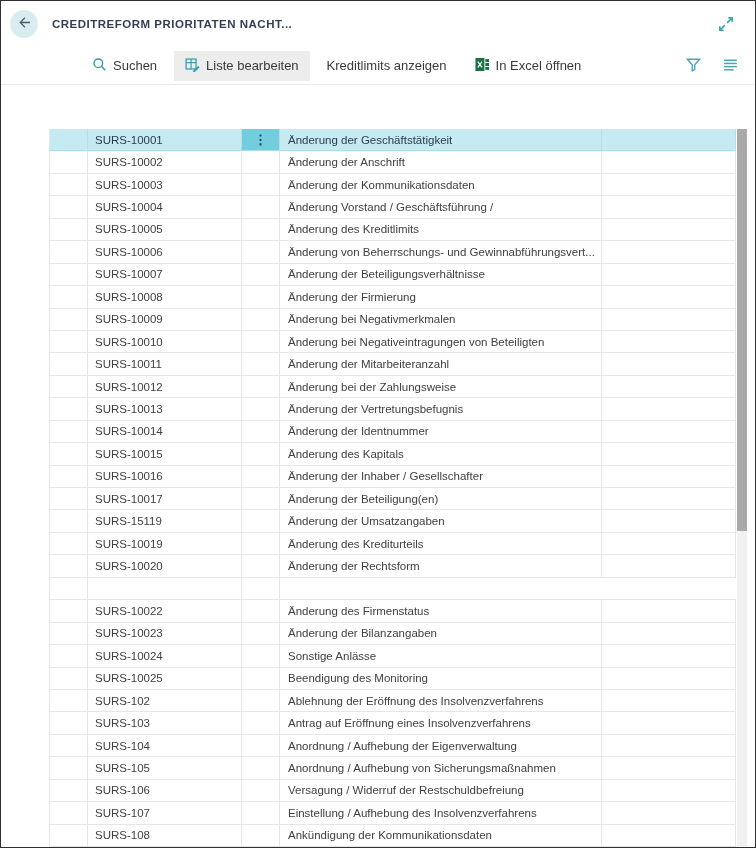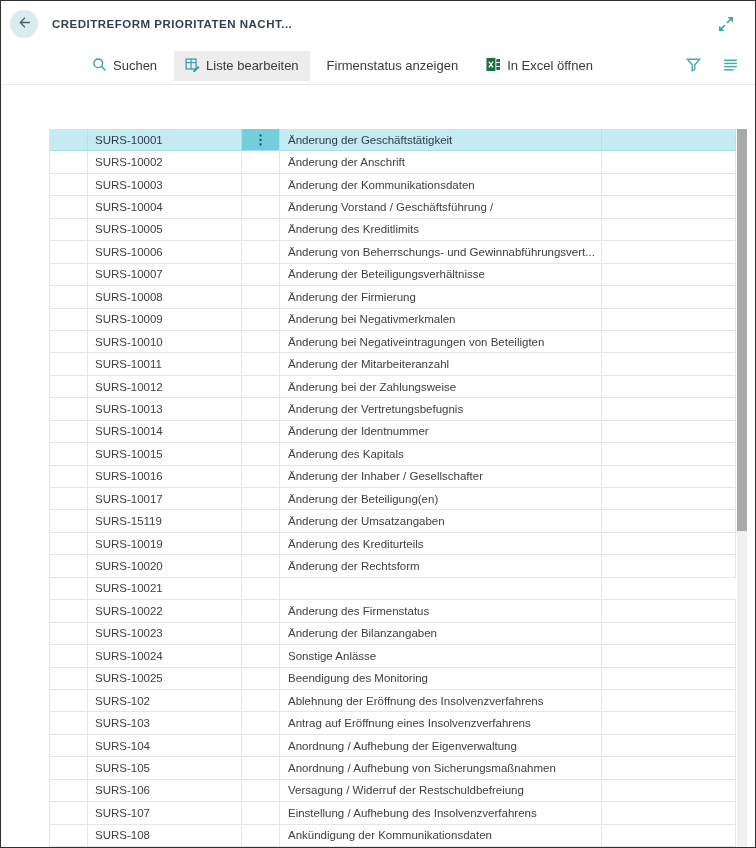--- a/index.html
+++ b/index.html
@@ -136,21 +136,21 @@
         <svg width="15" height="15" viewBox="0 0 16 16">
             <rect x="1.2" y="2.2" width="10.6" height="10.6" fill="none" stroke="#2f9cae" stroke-width="1.3"></rect>
             <line x1="1.2" y1="6" x2="11.8" y2="6" stroke="#2f9cae" stroke-width="1.2"></line>
             <line x1="6.5" y1="2.2" x2="6.5" y2="12.8" stroke="#2f9cae" stroke-width="1.2"></line>
             <path d="M9 14.5 l5-5 1.5 1.5 -5 5 -2 0.5 z" fill="#2f9cae"></path>
           </svg>
       </span>
       <span>Liste bearbeiten</span>
     </button>
     <button class="tb-item">
-      <span>Firmenstatus anzeigen</span>
+      <span>Kreditlimits anzeigen</span>
     </button>
     <button class="tb-item">
       <span>
         <svg width="15" height="15" viewBox="0 0 16 16">
             <rect x="0.5" y="1" width="9.5" height="14" fill="#1a7044"></rect>
             <path d="M3 5 l4.5 6 M7.5 5 L3 11" stroke="#fff" stroke-width="1.4"></path>
             <rect x="11" y="2.2" width="4" height="3.2" fill="#1a7044"></rect>
             <rect x="11" y="6.4" width="4" height="3.2" fill="#1a7044"></rect>
             <rect x="11" y="10.6" width="4" height="3.2" fill="#1a7044"></rect>
           </svg>
@@ -359,21 +359,20 @@
       <div class="cell c-sel"></div>
       <div class="cell c-id">SURS-10020</div>
       <div class="cell c-menu">
           <span class="row-menu-glyph"></span>
         </div>
       <div class="cell c-desc">Änderung der Rechtsform</div>
       <div class="cell c-prio"></div>
     </div>
       <div class="row">
       <div class="cell c-sel"></div>
-      <div class="cell c-id">SURS-10021</div>
       <div class="cell c-menu">
           <span class="row-menu-glyph"></span>
         </div>
       <div class="cell c-prio"></div>
     </div>
       <div class="row">
       <div class="cell c-sel"></div>
       <div class="cell c-id">SURS-10022</div>
       <div class="cell c-menu">
           <span class="row-menu-glyph"></span>

